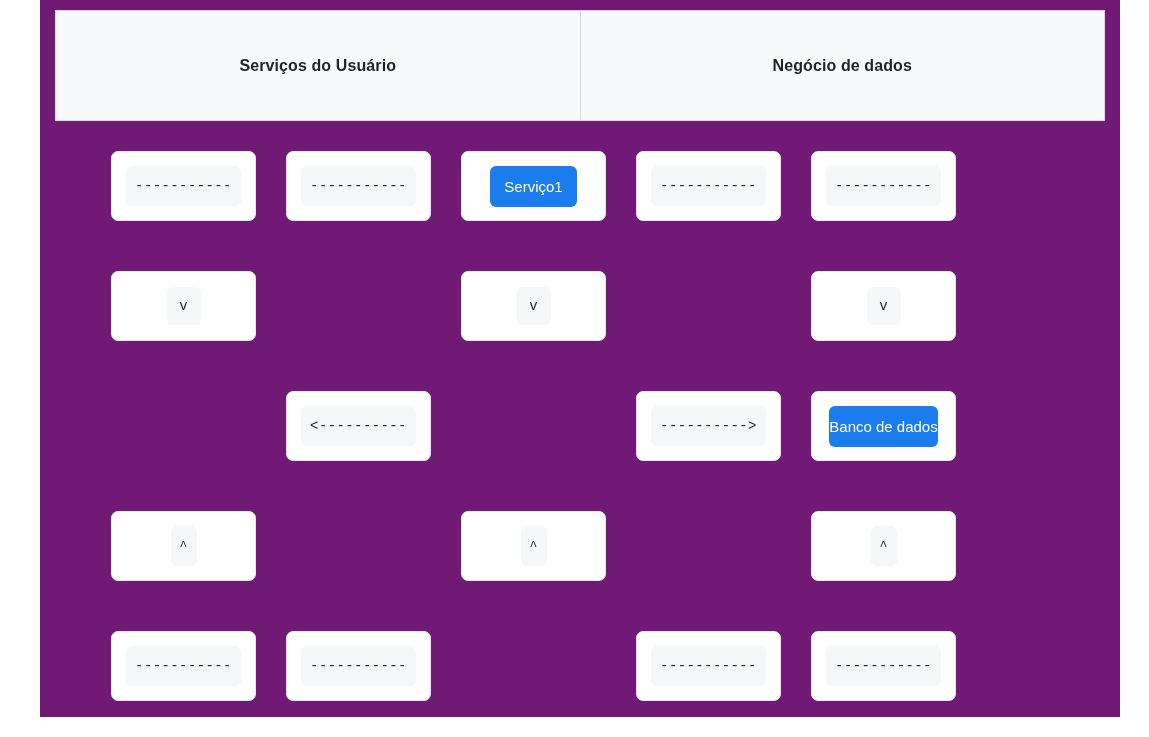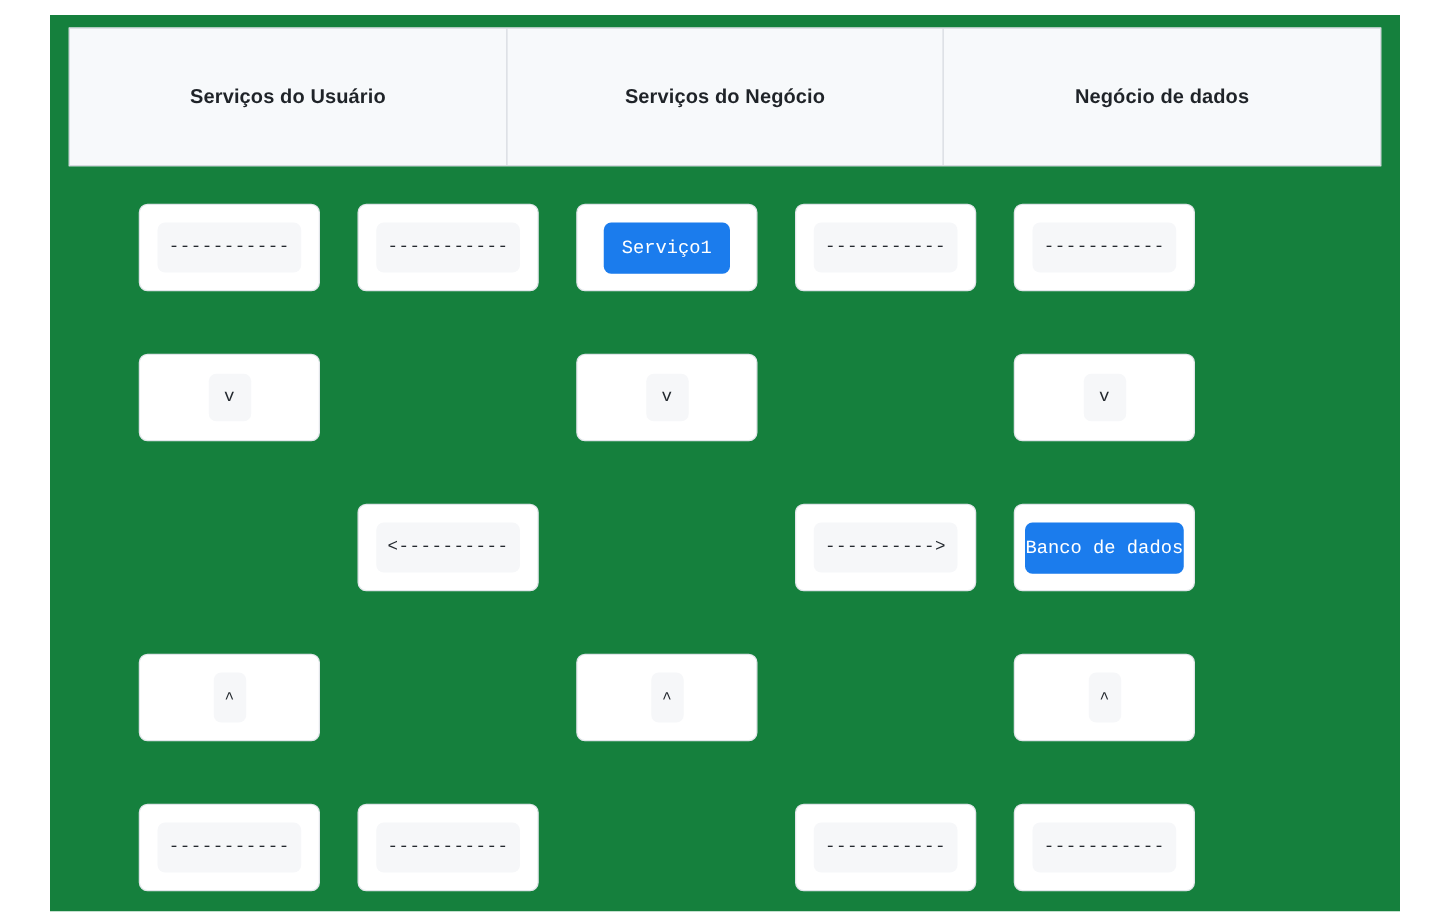--- a/index.html
+++ b/index.html
@@ -13,24 +13,24 @@
     height: 737px;
     font-family: "Liberation Sans", sans-serif;
     -webkit-font-smoothing: antialiased;
     overflow: hidden;
   }
 
   
   #panel {
     position: absolute;
     left: 40px;
-    top: 12px;
+    top: 0px;
     width: 1080px;
     height: 717px;
-    background: #15803d;
+    background: #701a75;
     box-sizing: border-box;
   }
 
   
   #header-row {
     position: absolute;
     left: 15px;
     top: 10px;
     width: 1050px;
     height: 111px;
@@ -132,21 +132,21 @@
     font-size: 14px;
     padding: 0;
   }
 
   
   .btn {
     background: #1b7ced;
     color: #ffffff;
     border: none;
     border-radius: 6px;
-    font-family: Liberation Mono, monospace;
+    font-family: Liberation Sans, sans-serif;
     font-size: 15px;
     font-weight: normal;
     line-height: 1;
     padding: 13px 14px;
     white-space: nowrap;
     cursor: pointer;
   }
   .btn.wide {
     padding: 13px 0;
   }
@@ -154,23 +154,20 @@
 </head>
 <body>
 
 <div id="panel">
 
   <div id="header-row">
     <div class="header-cell">
       <span class="header-cell-label">Serviços do Usuário</span>
     </div>
     <div class="header-cell">
-      <span class="header-cell-label">Serviços do Negócio</span>
-    </div>
-    <div class="header-cell">
       <span class="header-cell-label">Negócio de dados</span>
     </div>
   </div>
 
   <div id="grid">
 
     <div class="grid-row">
       <div class="cell col-0">
         <div class="card">
           <span class="pill dash">-----------</span>

